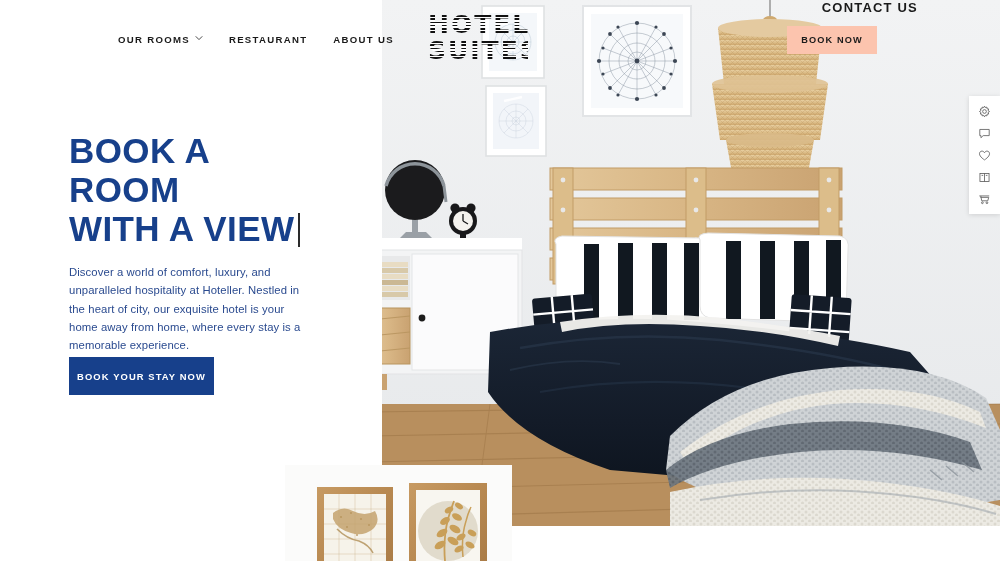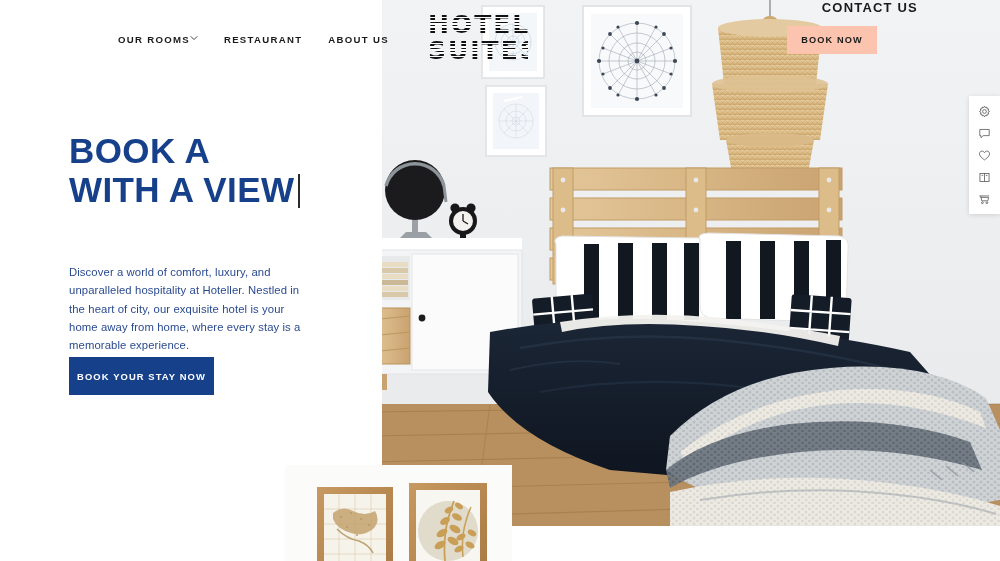--- a/index.html
+++ b/index.html
@@ -105,21 +105,21 @@
     font-size: 9.6px;
     font-weight: bold;
     letter-spacing: 1.3px;
     color: #1a1a1a;
     text-transform: uppercase;
     text-decoration: none;
     white-space: nowrap;
     cursor: pointer;
     display: flex;
     align-items: flex-start;
-    gap: 0;
+    gap: 5px;
   }
   .chev { display: inline-block; width: 8px; height: 8px; }
   .chev svg { display: block; }
 
   .brand {
     position: absolute;
     left: 428px;
     top: 12px;
     z-index: 30;
     width: 100px;
@@ -468,20 +468,21 @@
       </g>
 
       <rect x="0" y="0" width="630" height="526" fill="none"></rect>
     </svg>
   </div>
 
   <div class="left-col">
 
     <h1 class="headline">
       <span class="line">BOOK A</span>
+      <span class="line">ROOM</span>
       <span class="line"><span>WITH A VIEW</span><span class="caret"></span></span>
     </h1>
 
     <p class="lede">Discover a world of comfort, luxury, and unparalleled hospitality at Hoteller. Nestled in the heart of city, our exquisite hotel is your home away from home, where every stay is a memorable experience.</p>
 
     <button class="cta-btn">BOOK YOUR STAY NOW</button>
   </div>
 
   <nav class="nav-left">
     <a class="nav-link" href="#">

